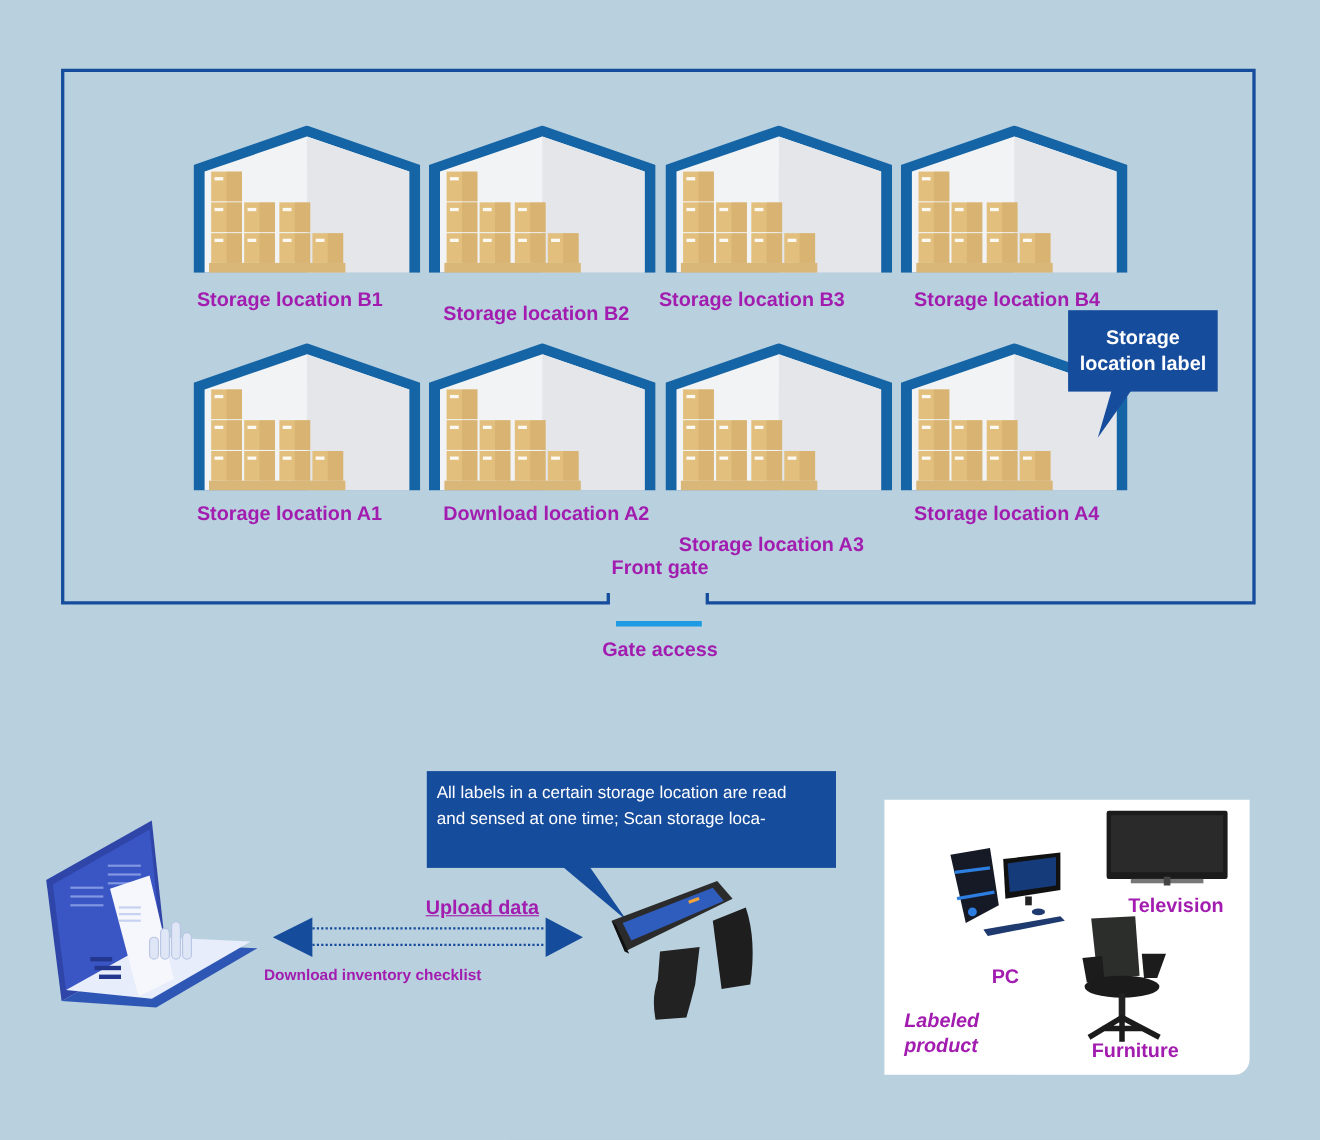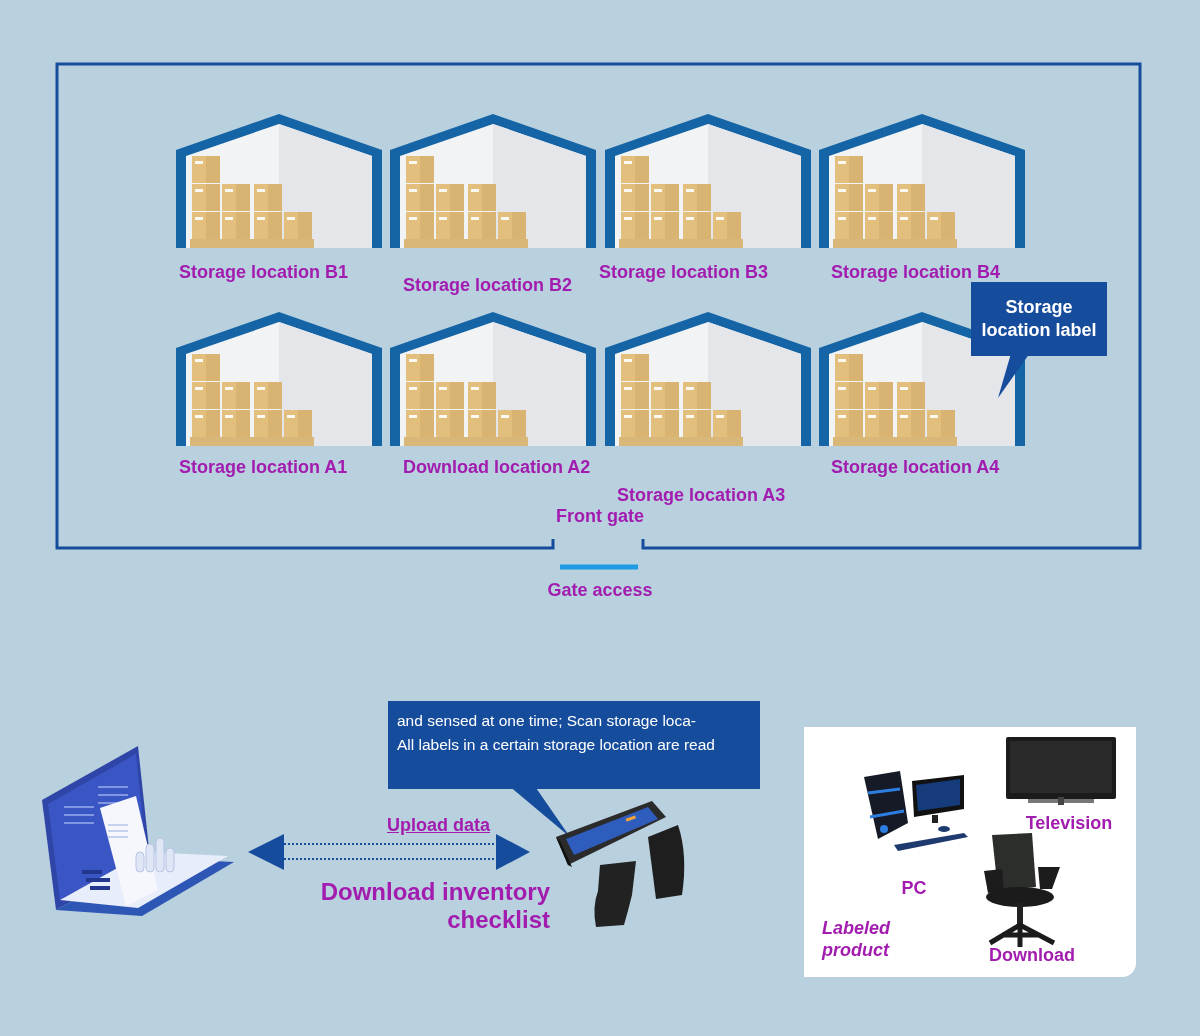--- a/index.html
+++ b/index.html
@@ -313,25 +313,25 @@
   </g>
 </svg>
 
 <div class="abs blue-text" style="left:300px;top:815px;width:190px;text-align:right;font-size:18px;text-decoration:underline;">Upload data</div>
 <svg class="abs" style="left:248px;top:832px" width="290" height="44">
   <polygon points="0,20 36,2 36,38" fill="#164c9c"></polygon>
   <polygon points="282,20 248,2 248,38" fill="#164c9c"></polygon>
   <line x1="36" y1="12" x2="248" y2="12" stroke="#164c9c" stroke-width="2" stroke-dasharray="2,2"></line>
   <line x1="36" y1="27" x2="248" y2="27" stroke="#164c9c" stroke-width="2" stroke-dasharray="2,2"></line>
 </svg>
-<div class="abs blue-text" style="left:240px;top:878px;width:310px;text-align:right;font-size:24px;">Download inventory checklist</div>
+<div class="abs blue-text" style="left:240px;top:878px;width:310px;text-align:left;font-size:14px;">Download inventory checklist</div>
 
 <div class="callout" style="left:388px;top:701px;width:372px;height:88px;padding:8px 9px;box-sizing:border-box;font-size:15.5px;line-height:24px;">
+  <div>All labels in a certain storage location are read</div>
   <div>and sensed at one time; Scan storage loca-</div>
-  <div>All labels in a certain storage location are read</div>
 </div>
 <svg class="abs" style="left:500px;top:785px" width="80" height="60">
   <polygon points="8,0 34,0 70,52" fill="#164c9c"></polygon>
 </svg>
 
 <svg class="abs" style="left:552px;top:795px" width="140" height="140">
   <path d="M96,42 L126,30 Q136,60 130,100 L104,104 Z" fill="#1e1e1e"></path>
   <path d="M48,70 L84,66 L80,100 Q76,116 72,130 L44,132 Q40,112 46,96 Z" fill="#222"></path>
   <polygon points="4,42 100,6 114,22 16,70" fill="#2b2b2b"></polygon>
   <polygon points="14,44 96,12 106,24 22,60" fill="#2f5dbd"></polygon>
@@ -363,18 +363,18 @@
   <div class="abs blue-text" style="left:80px;top:151px;width:60px;text-align:center;font-size:18px;">PC</div>
 
   <svg class="abs" style="left:178px;top:104px" width="90" height="120">
     <path d="M10,4 L50,2 L54,56 L16,60 Z" fill="#2b2e2a"></path>
     <path d="M2,40 L20,38 L22,60 L6,62 Z" fill="#1c1c1c"></path>
     <path d="M56,36 L78,36 L70,58 L58,58 Z" fill="#1c1c1c"></path>
     <ellipse cx="38" cy="66" rx="34" ry="10" fill="#1b1b1b"></ellipse>
     <rect x="35" y="72" width="6" height="22" fill="#222"></rect>
     <path d="M8,112 L38,94 L72,112 M38,94 L38,116 M20,104 L56,104" stroke="#1b1b1b" stroke-width="5" fill="none"></path>
   </svg>
-  <div class="abs blue-text" style="left:178px;top:218px;width:100px;text-align:center;font-size:18px;">Download</div>
+  <div class="abs blue-text" style="left:178px;top:218px;width:100px;text-align:center;font-size:18px;">Furniture</div>
   <div class="abs blue-text" style="left:18px;top:190px;font-size:18px;font-style:italic;line-height:22px;">
     <div>Labeled</div>
     <div>product</div>
   </div>
 </div>
 
 </body></html>

